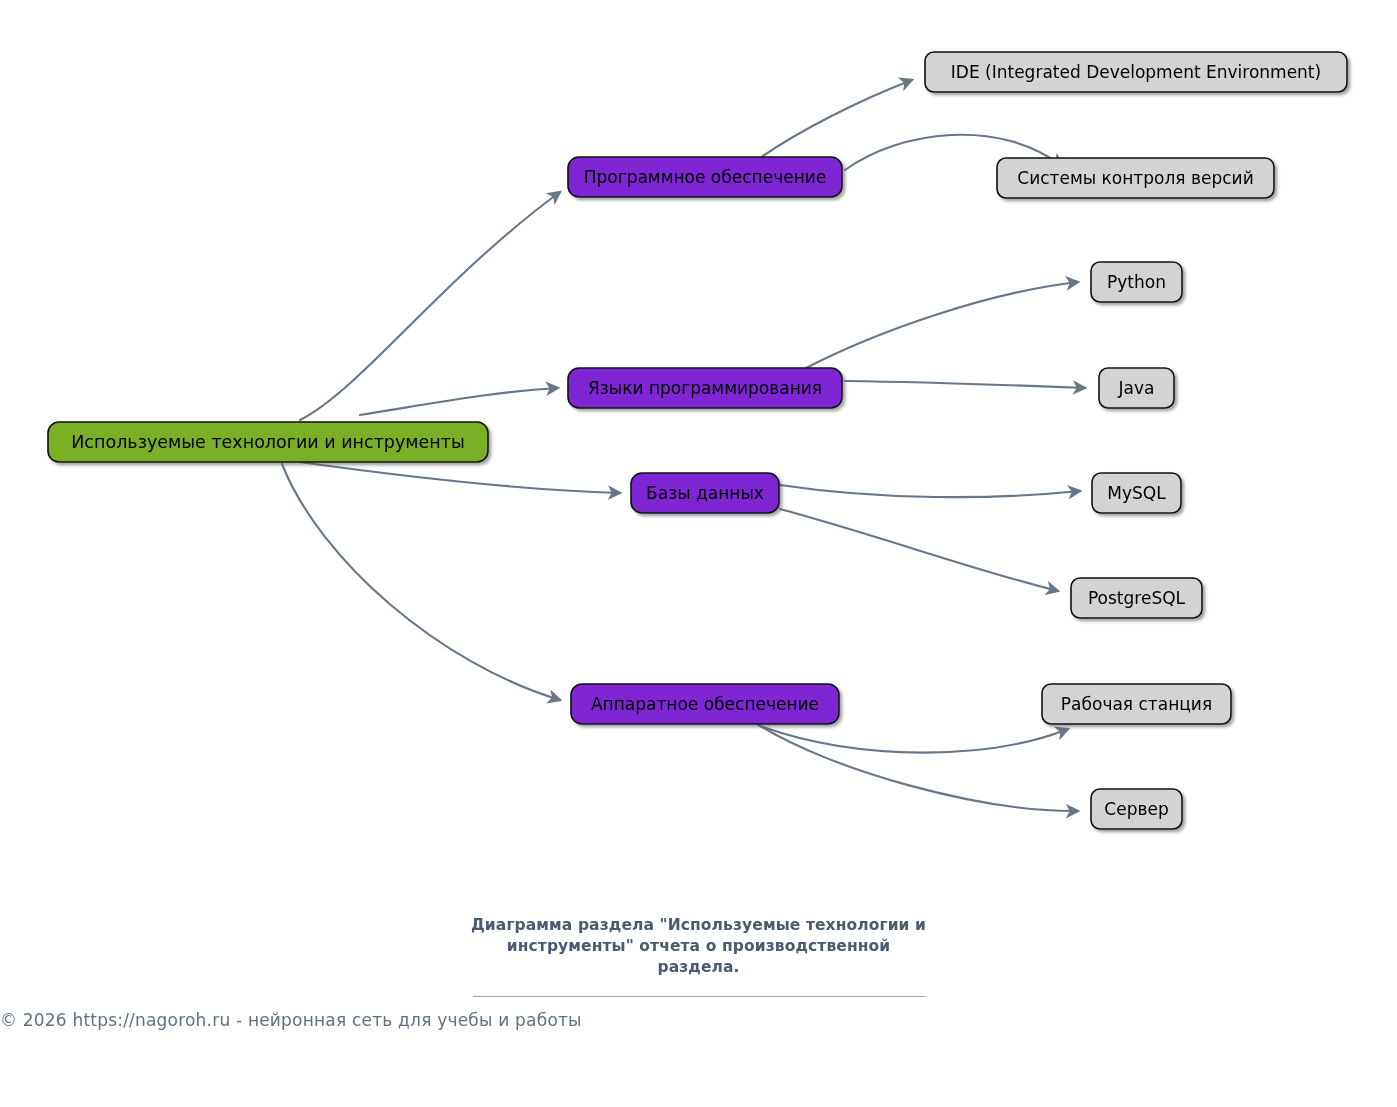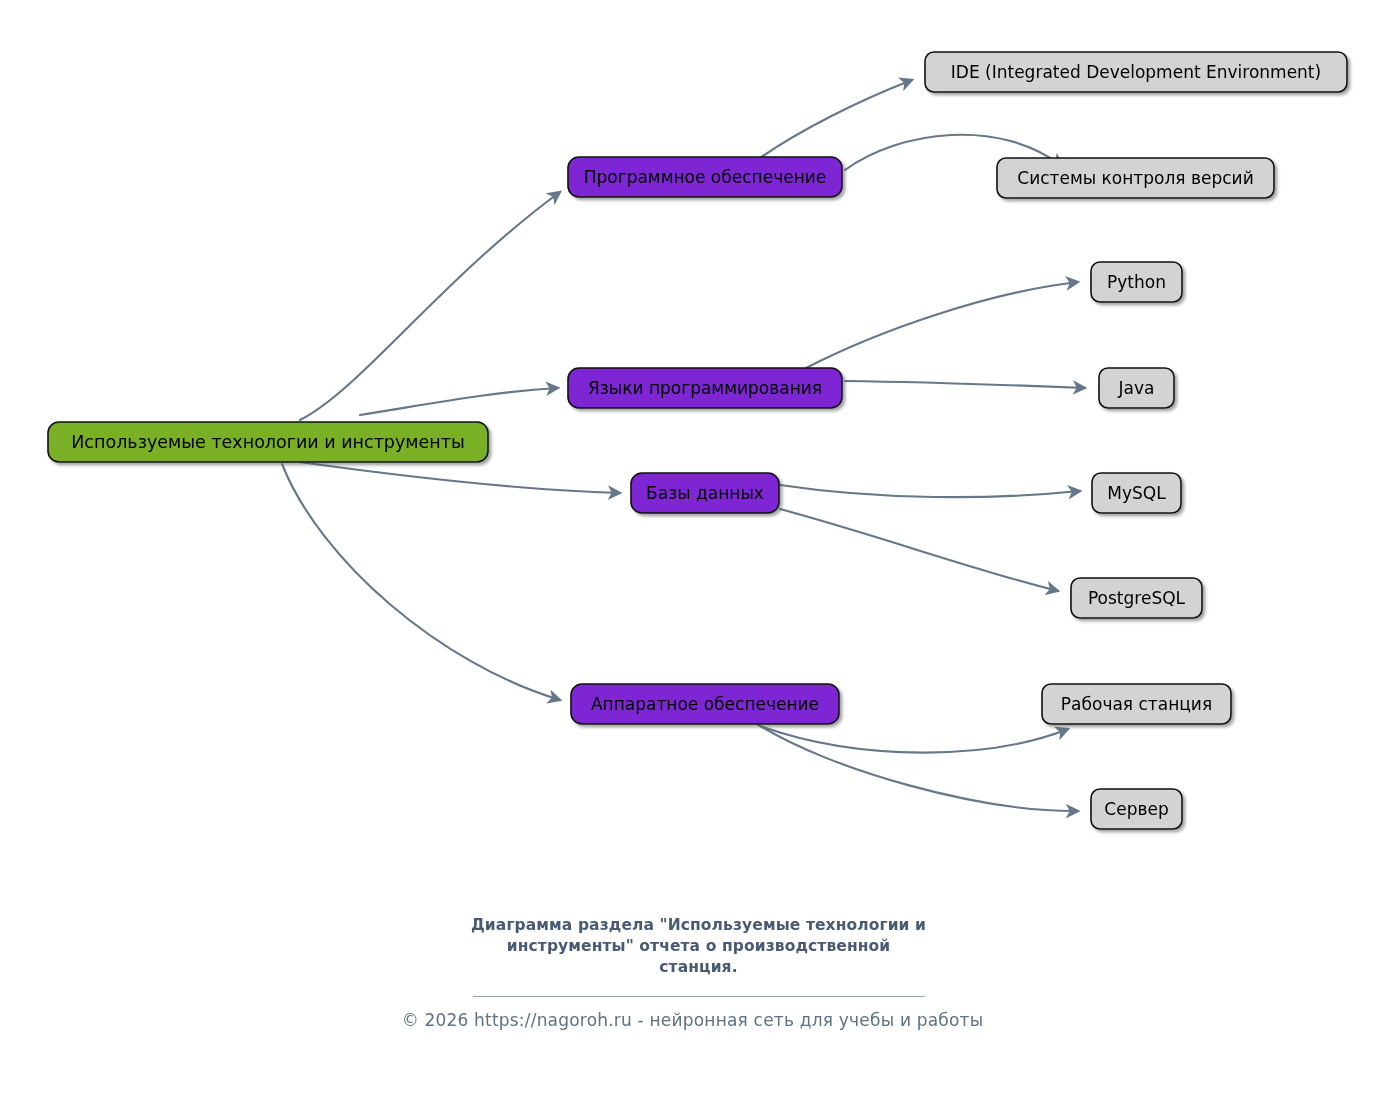--- a/index.html
+++ b/index.html
@@ -66,21 +66,20 @@
     width: 452px;
     height: 0;
     border-top: 1.4px solid #9aa3b0;
     margin: 18px auto 0 auto;
   }
   .footer-text {
     position: absolute;
     left: 0;
     right: 12px;
     top: 1010px;
-    text-align: center;
     font-family: "DejaVu Sans", "Liberation Sans", sans-serif;
     font-size: 17px;
     color: #5f7183;
     letter-spacing: 0.2px;
   }
 </style>
 </head>
 <body>
 
 <svg id="diagram-canvas" viewBox="0 0 1397 1107" xmlns="http://www.w3.org/2000/svg">
@@ -160,18 +159,18 @@
         <rect x="1091" y="789" width="91" height="40" rx="9" ry="9" fill="#D3D3D3" class="node-rect" filter="url(#node-shadow)"></rect>
         <text x="1136.5" y="810" text-anchor="middle" class="node-label">Сервер</text>
       </g>
     </g>
 </svg>
 
 <div class="caption-block">
   <div class="caption-text">
     <div>Диаграмма раздела "Используемые технологии и</div>
     <div>инструменты" отчета о производственной</div>
-    <div>станция.</div>
+    <div>раздела.</div>
   </div>
   <div class="caption-rule"></div>
 </div>
 
 <div class="footer-text">© 2026 https://nagoroh.ru - нейронная сеть для учебы и работы</div>
 
 </body></html>

